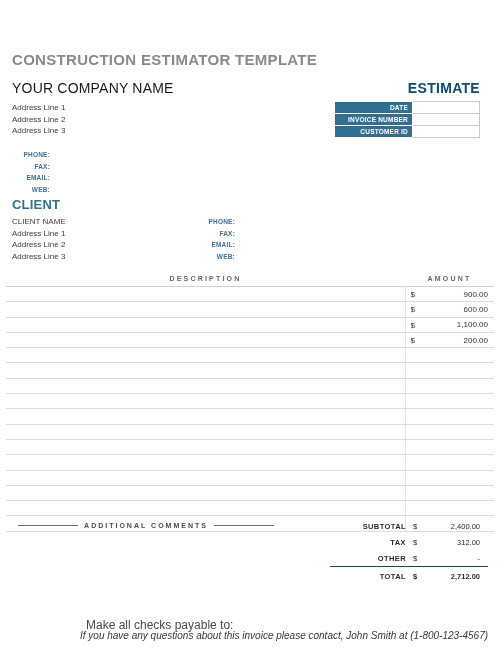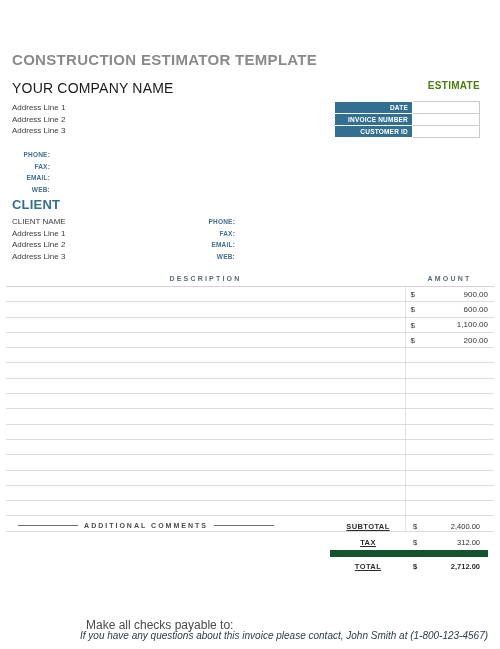--- a/index.html
+++ b/index.html
@@ -73,23 +73,23 @@
     line-height: 11.5px;
     letter-spacing: 0.2px;
     white-space: nowrap;
   }
 
   
   .estimate-heading {
     position: absolute;
     right: 20px;
     top: 36px;
-    font-size: 10px;
-    font-weight: bold;
-    color: #4d7c0f;
+    font-size: 14px;
+    font-weight: bold;
+    color: #0c4a6e;
     letter-spacing: 0.3px;
     white-space: nowrap;
   }
 
   
   .meta-box {
     position: absolute;
     left: 334px;
     top: 57px;
     width: 146px;
@@ -225,39 +225,38 @@
     table-layout: fixed;
   }
   .totals td {
     padding: 0;
     height: 16px;
     font-size: 7.5px;
     color: #2b2b2b;
   }
   .t-label {
     width: 76px;
-    text-align: center;
+    text-align: right;
     font-weight: bold;
     letter-spacing: 0.4px;
     color: #3d3d3d;
     padding-right: 7px !important;
     white-space: nowrap;
-    text-decoration: underline;
   }
   .t-cur {
     width: 12px;
     text-align: left;
   }
   .t-val {
     text-align: right;
     padding-right: 8px !important;
     white-space: nowrap;
   }
   .totals tr.total-row td {
-    border-top: 7px solid #14532d;
+    border-top: 1px solid #14532d;
     font-weight: bold;
     height: 18px;
   }
   .totals tr.total-row .t-label { font-weight: bold; }
 
   
   .pay-to {
     position: absolute;
     left: 86px;
     top: 574px;
@@ -418,20 +417,25 @@
         <tr>
           <td class="t-label">SUBTOTAL</td>
           <td class="t-cur">$</td>
           <td class="t-val">2,400.00</td>
         </tr>
         <tr>
           <td class="t-label">TAX</td>
           <td class="t-cur">$</td>
           <td class="t-val">312.00</td>
         </tr>
+        <tr>
+          <td class="t-label">OTHER</td>
+          <td class="t-cur">$</td>
+          <td class="t-val">-</td>
+        </tr>
         <tr class="total-row">
           <td class="t-label">TOTAL</td>
           <td class="t-cur">$</td>
           <td class="t-val">2,712.00</td>
         </tr>
       </tbody>
   </table>
 
   <div class="pay-to">Make all checks payable to:</div>
   <div class="questions">If you have any questions about this invoice please contact, John Smith at (1-800-123-4567)</div>

